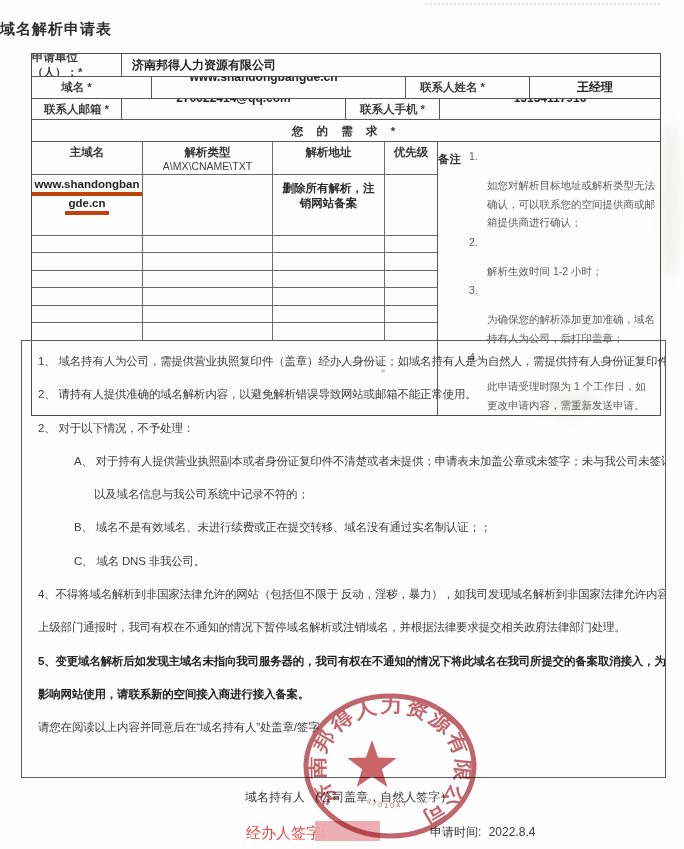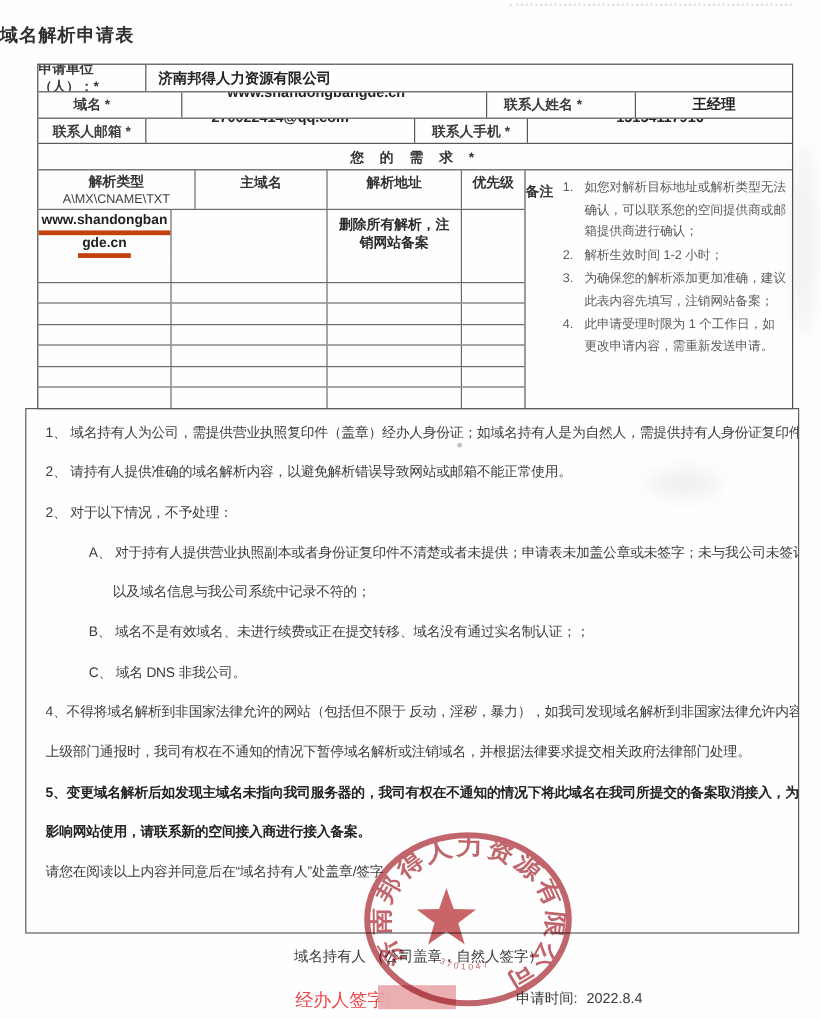--- a/index.html
+++ b/index.html
@@ -57,21 +57,21 @@
   .type-sub { font-weight:normal; font-size:10.5px; color:#3f3f3f; }
   .nrow.data { height:43px; }
   .domain-cell { font-weight:bold; font-size:11.5px; color:#222; flex-direction:column; line-height:15px; }
   .domain-cell span { border-bottom:4px solid #c2410c; padding:0 3px; }
   .addr-cell { font-weight:bold; color:#2a2a2a; font-size:11.5px; line-height:15px; padding:0 6px; }
   .nrow.empty { height:17.5px; }
   .notes-head { height:32px; border-bottom:none; display:flex; justify-content:center; padding-top:3px; font-weight:bold; color:#333; font-size:11.5px; }
   .notes { flex:1; padding:5px 4px 0 8px; font-size:10.5px; color:#5b5b5b; }
   .note-item { display:flex; line-height:18.5px; margin-bottom:1px; }
   .note-num { width:18px; flex:none; }
-  .note-text { flex:1; }
+  .note-text { flex:1;margin-top:29px; }
 
   
   .decl-box {
     position:absolute; top:340px; left:21px; width:645px; height:438px;
     border:1.5px solid #5d5d5d;
     padding:4px 0 0 16px;
     font-size:11.5px; letter-spacing:-0.2px; color:#3c3c3c;
   }
   .decl-line { height:33.3px; line-height:33.3px; white-space:nowrap; overflow:hidden; }
   .decl-line.indent1 { padding-left:36px; }
@@ -121,27 +121,27 @@
         <span class="underlined">15154117916</span>
       </div>
   </div>
   <div class="frow r4">
     <div class="needs-banner" style="width:100%;">您 的 需 求 *</div>
   </div>
 
   <div class="needs">
     <div class="needs-left">
       <div class="nrow header">
+        <div class="ncell c1">主域名</div>
         <div class="ncell c2">
           <div class="type-head">
             <span>解析类型</span>
             <span class="type-sub">A\MX\CNAME\TXT</span>
           </div>
         </div>
-        <div class="ncell c1">主域名</div>
         <div class="ncell c3">解析地址</div>
         <div class="ncell c4">优先级</div>
       </div>
       <div class="nrow data">
         <div class="ncell c1 domain-cell">
           <span>www.shandongban</span>
           <span>gde.cn</span>
         </div>
         <div class="ncell c2"></div>
         <div class="ncell c3 addr-cell">删除所有解析，注销网站备案</div>
@@ -198,21 +198,21 @@
           <div class="note-item">
             <span class="note-num">1.</span>
             <span class="note-text">如您对解析目标地址或解析类型无法确认，可以联系您的空间提供商或邮箱提供商进行确认；</span>
           </div>
           <div class="note-item">
             <span class="note-num">2.</span>
             <span class="note-text">解析生效时间 1-2 小时；</span>
           </div>
           <div class="note-item">
             <span class="note-num">3.</span>
-            <span class="note-text">为确保您的解析添加更加准确，建议此表内容先填写，注销网站备案；</span>
+            <span class="note-text">为确保您的解析添加更加准确，域名持有人为公司，后打印盖章；</span>
           </div>
           <div class="note-item">
             <span class="note-num">4.</span>
             <span class="note-text">此申请受理时限为 1 个工作日，如更改申请内容，需重新发送申请。</span>
           </div>
         </div>
     </div>
   </div>
 </div>
 

